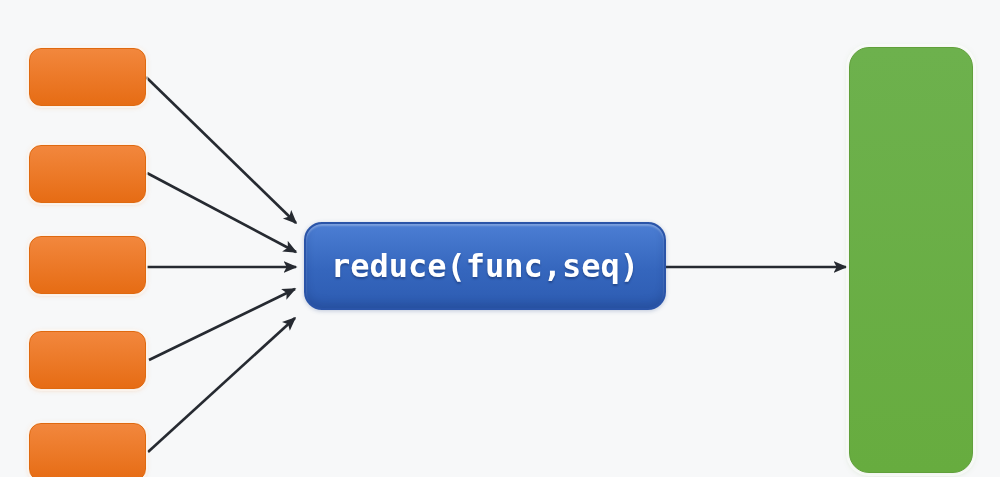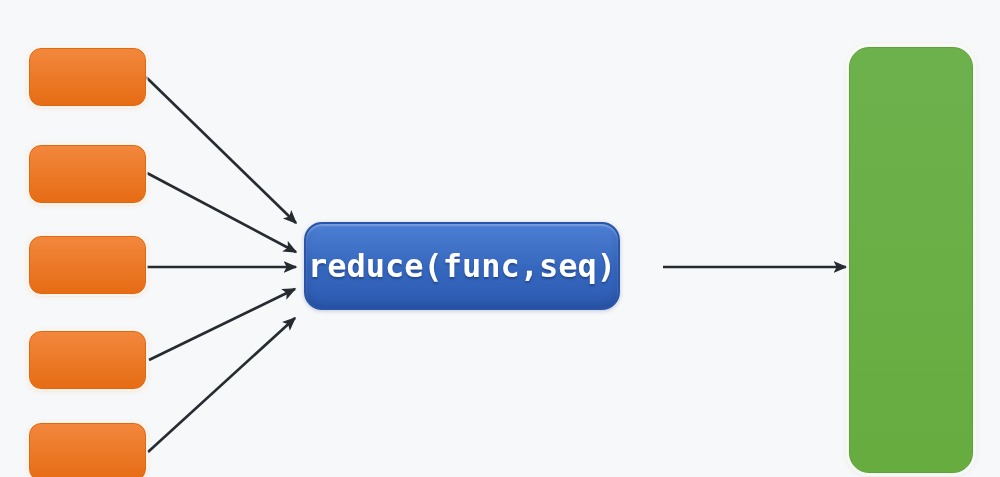--- a/index.html
+++ b/index.html
@@ -83,18 +83,18 @@
   </svg>
 
   <div id="inputGroup">
       <div class="input-box" style="left: 29px; top: 48px; width: 117px; height: 58px; border-radius: 12px;"></div>
       <div class="input-box" style="left: 29px; top: 145px; width: 117px; height: 58px; border-radius: 12px;"></div>
       <div class="input-box" style="left: 29px; top: 236px; width: 117px; height: 58px; border-radius: 12px;"></div>
       <div class="input-box" style="left: 29px; top: 331px; width: 117px; height: 58px; border-radius: 12px;"></div>
       <div class="input-box" style="left: 29px; top: 423px; width: 117px; height: 58px; border-radius: 12px;"></div>
     </div>
 
-  <div class="node reduce-box" id="reduceBox" style="left: 304px; top: 222px; width: 316px; height: 88px; border-radius: 18px;">
+  <div class="node reduce-box" id="reduceBox" style="left: 304px; top: 222px; width: 362px; height: 88px; border-radius: 18px;">
     <span class="reduce-label">reduce(func,seq)</span>
   </div>
 
   <div class="node output-box" id="outputBox" style="left: 849px; top: 47px; width: 124px; height: 426px; border-radius: 20px;"></div>
 </div>
 
 </body></html>

